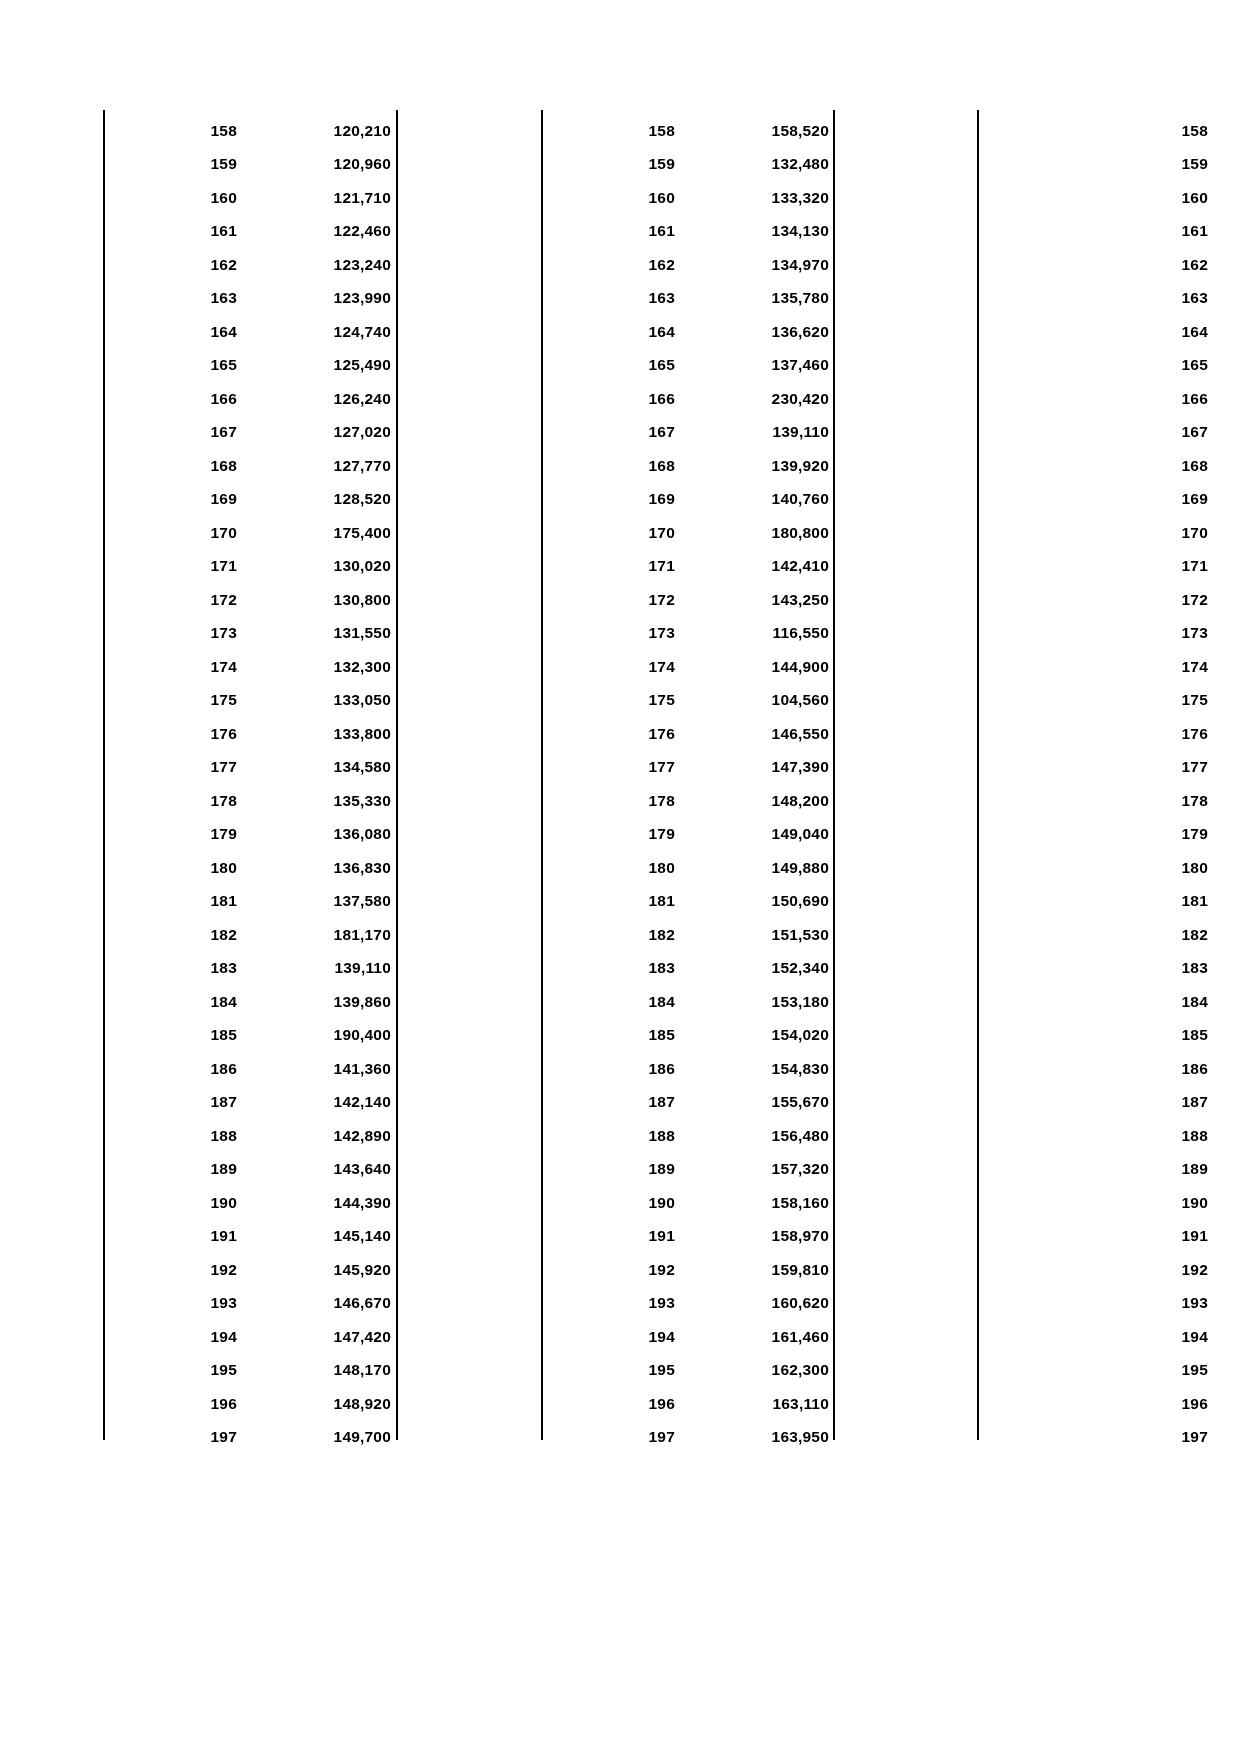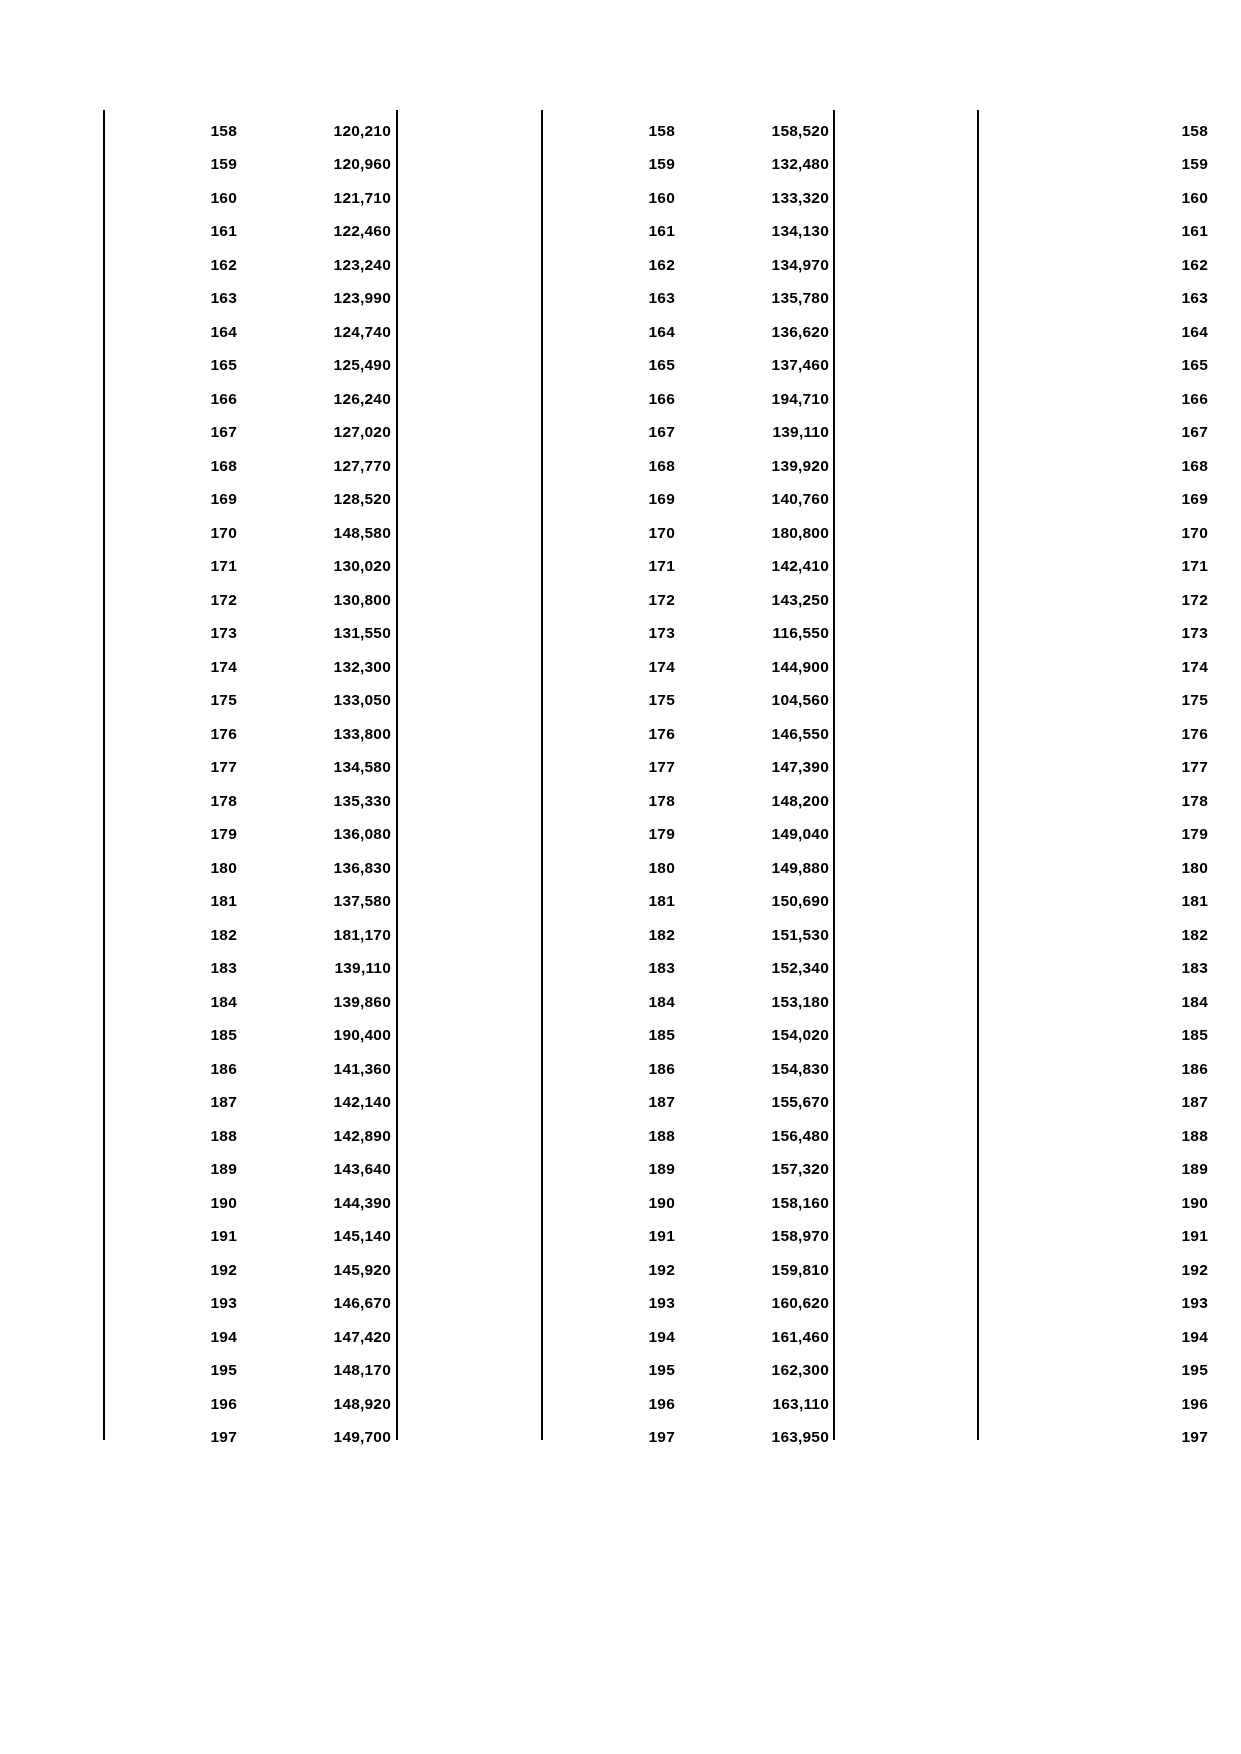--- a/index.html
+++ b/index.html
@@ -137,21 +137,21 @@
         <div class="row">
           <span class="cell cell-index">168</span>
           <span class="cell cell-value">127,770</span>
         </div>
         <div class="row">
           <span class="cell cell-index">169</span>
           <span class="cell cell-value">128,520</span>
         </div>
         <div class="row">
           <span class="cell cell-index">170</span>
-          <span class="cell cell-value">148,580</span>
+          <span class="cell cell-value">175,400</span>
         </div>
         <div class="row">
           <span class="cell cell-index">171</span>
           <span class="cell cell-value">130,020</span>
         </div>
         <div class="row">
           <span class="cell cell-index">172</span>
           <span class="cell cell-value">130,800</span>
         </div>
         <div class="row">
@@ -283,21 +283,21 @@
         <div class="row">
           <span class="cell cell-index">164</span>
           <span class="cell cell-value">136,620</span>
         </div>
         <div class="row">
           <span class="cell cell-index">165</span>
           <span class="cell cell-value">137,460</span>
         </div>
         <div class="row">
           <span class="cell cell-index">166</span>
-          <span class="cell cell-value">194,710</span>
+          <span class="cell cell-value">230,420</span>
         </div>
         <div class="row">
           <span class="cell cell-index">167</span>
           <span class="cell cell-value">139,110</span>
         </div>
         <div class="row">
           <span class="cell cell-index">168</span>
           <span class="cell cell-value">139,920</span>
         </div>
         <div class="row">

